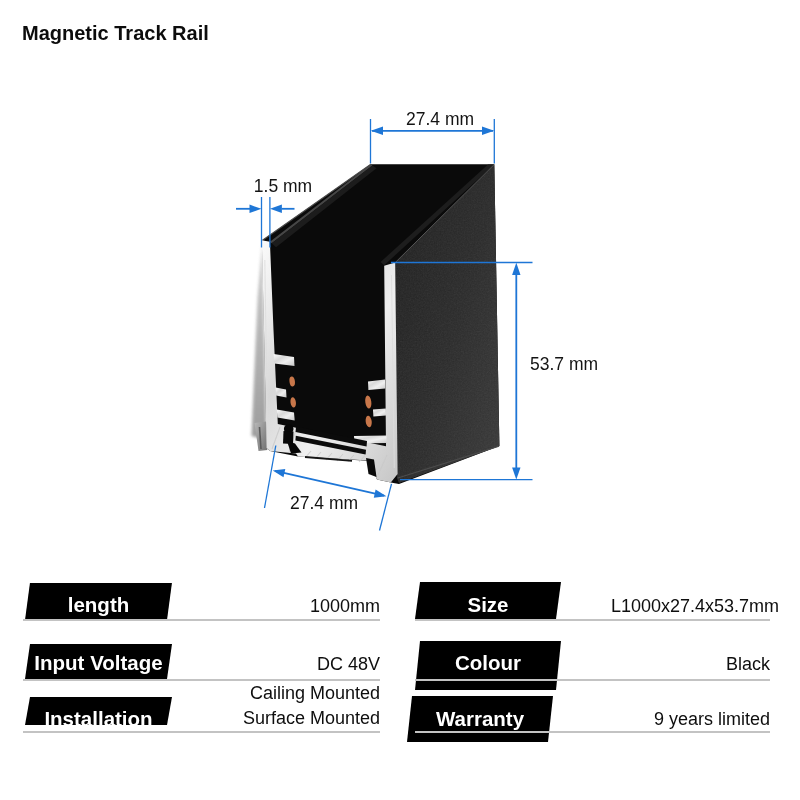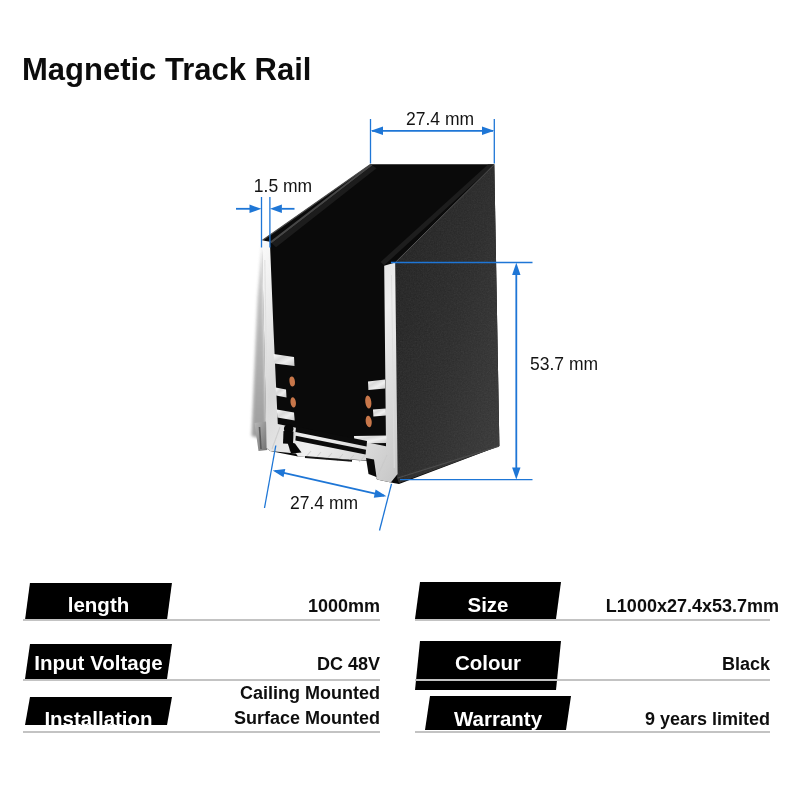--- a/index.html
+++ b/index.html
@@ -1,22 +1,22 @@
 <!DOCTYPE html>
 <html><head>
 <meta charset="utf-8">
 <style>
   html,body{margin:0;padding:0;width:800px;height:800px;background:#ffffff;
     font-family:"Liberation Sans",sans-serif;overflow:hidden;}
-  #title{position:absolute;left:22px;top:22px;font-size:31px;font-weight:bold;
-    color:#0c0c0c;letter-spacing:0px;margin-top:30px;}
+  #title{position:absolute;left:22px;top:22px;font-size:20px;font-weight:bold;
+    color:#0c0c0c;letter-spacing:0px;}
   .lab{position:absolute;background:#000000;color:#ffffff;font-weight:bold;
     font-size:20.5px;text-align:center;overflow:hidden;
     clip-path:polygon(5px 0,100% 0,calc(100% - 5px) 100%,0 100%);}
-  .val{position:absolute;font-size:18px;color:#0e0e0e;text-align:right;font-weight:bold;}
+  .val{position:absolute;font-size:18px;color:#0e0e0e;text-align:right;}
   .ln{position:absolute;height:2px;background:#c3c3c3;}
 </style>
 </head>
 <body>
 <div id="title">Magnetic Track Rail</div>
 
 <svg width="800" height="800" style="position:absolute;left:0;top:0" viewBox="0 0 800 800">
   <defs>
     <linearGradient id="alu" x1="0" y1="0" x2="1" y2="1">
       <stop offset="0" stop-color="#fbfbfb"></stop>
@@ -156,21 +156,21 @@
     <text x="530" y="369.5">53.7 mm</text>
     <text x="324" y="509" text-anchor="middle">27.4 mm</text>
   </g>
 </svg>
 
 <div class="lab" style="left:25px;top:582.5px;width:147px;height:37.5px;line-height:44.5px;">length</div>
 <div class="lab" style="left:25px;top:644px;width:147px;height:35px;line-height:38px;">Input Voltage</div>
 <div class="lab" style="left:25px;top:697px;width:147px;height:28px;line-height:44px;">Installation</div>
 <div class="lab" style="left:415px;top:582px;width:146px;height:37px;line-height:46px;">Size</div>
 <div class="lab" style="left:415px;top:641px;width:146px;height:49px;line-height:43.5px;">Colour</div>
-<div class="lab" style="left:425px;top:696px;width:146px;height:34px;line-height:45px;">Warranty</div>
+<div class="lab" style="left:407px;top:696px;width:146px;height:46px;line-height:45px;">Warranty</div>
 
 <div class="ln" style="left:23px;top:619px;width:357px;"></div>
 <div class="ln" style="left:23px;top:678.5px;width:357px;"></div>
 <div class="ln" style="left:23px;top:731px;width:357px;"></div>
 <div class="ln" style="left:415px;top:619px;width:355px;"></div>
 <div class="ln" style="left:415px;top:678.5px;width:355px;"></div>
 <div class="ln" style="left:415px;top:731px;width:355px;"></div>
 
 <div class="val" style="right:420px;top:596px;">1000mm</div>
 <div class="val" style="right:420px;top:654px;text-align:right;">DC 48V</div>

